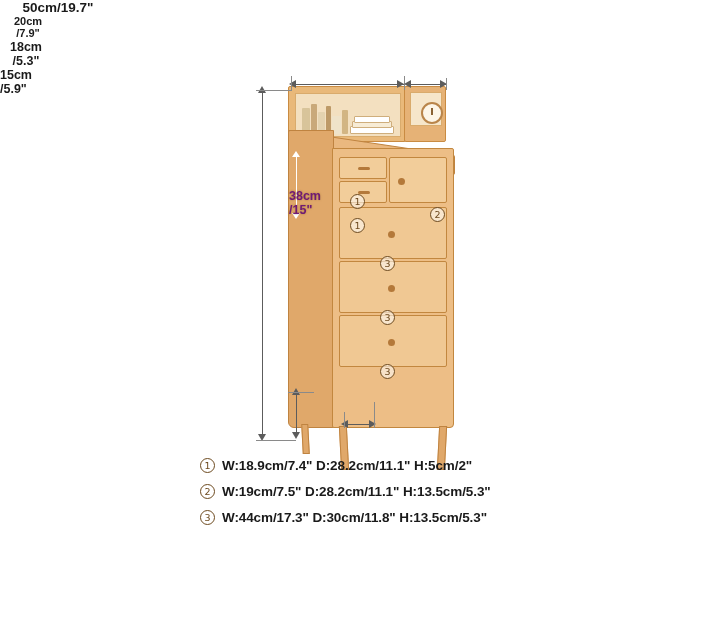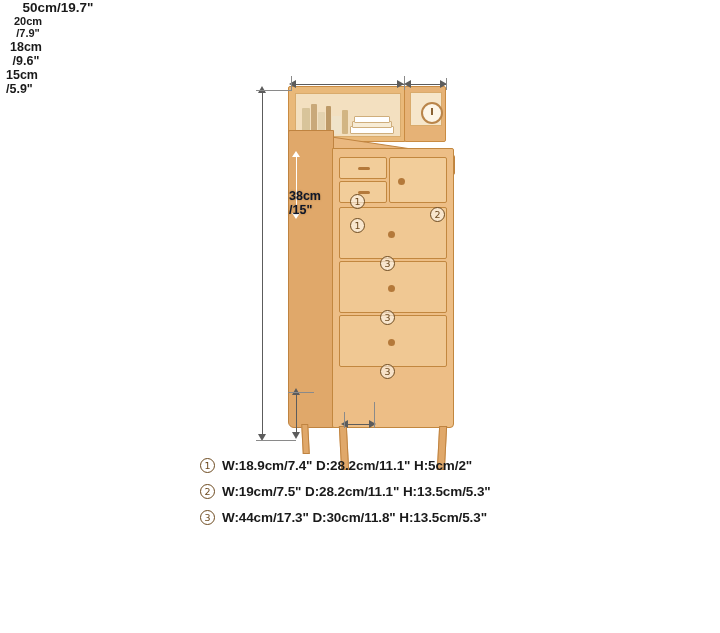--- a/index.html
+++ b/index.html
@@ -179,21 +179,21 @@
   }
   .arrow.right {
     border-top: 4px solid transparent;
     border-bottom: 4px solid transparent;
     border-left: 7px solid #5c5c5c;
   }
 
   
   .white-dim {
     position: absolute;
-    color: #0f172a;
+    color: #701a75;
     font-weight: bold;
     font-size: 12.5px;
     line-height: 1.1;
     white-space: pre-line;
     text-shadow: 0 0 2px rgba(120,80,30,.55);
   }
   .wline { position: absolute; width: 1.4px; background: #ffffff; }
   .warrow { position: absolute; width: 0; height: 0; }
   .warrow.up {
     border-left: 4px solid transparent;
@@ -344,28 +344,28 @@
   <div class="warrow up" style="left:292px;top:151px;"></div>
   <div class="warrow down" style="left:292px;top:213px;"></div>
   <div class="white-dim" style="left:289px;top:190px;width:42px;">38cm
 /15"</div>
 
   <div class="vline" style="left:296px;top:392px;height:44px;"></div>
   <div class="arrow up" style="left:292px;top:388px;"></div>
   <div class="arrow down" style="left:292px;top:432px;"></div>
   <div class="hline thin" style="left:288px;top:392px;width:26px;"></div>
   <div class="dimtext" style="left:272px;top:432px;width:52px;font-size:12.5px;">18cm
-/9.6"</div>
+/5.3"</div>
 
   <div class="hline" style="left:344px;top:424px;width:30px;"></div>
   <div class="arrow left" style="left:341px;top:420px;"></div>
   <div class="arrow right" style="left:369px;top:420px;"></div>
   <div class="vline thin" style="left:344px;top:412px;height:16px;"></div>
   <div class="vline thin" style="left:374px;top:402px;height:26px;"></div>
-  <div class="dimtext" style="left:344px;top:424px;width:56px;font-size:12.5px;text-align:left;padding-left:6px;">15cm
+  <div class="dimtext" style="left:344px;top:424px;width:56px;font-size:12.5px;text-align:left;">15cm
 /5.9"</div>
 
   <div id="internal">
 
     <div class="int-row">
       <div class="numcircle">1</div>
       <div class="txt">W:18.9cm/7.4" D:28.2cm/11.1" H:5cm/2"</div>
     </div>
 
     <div class="int-row">

